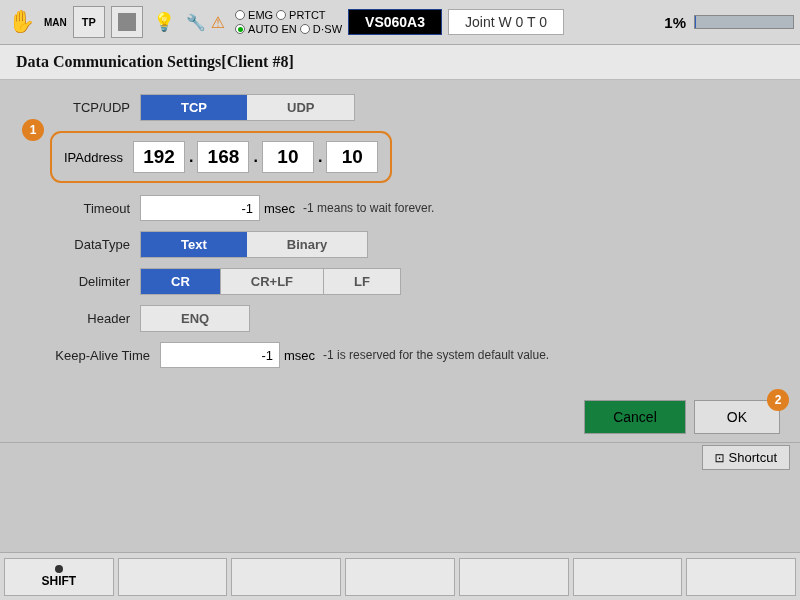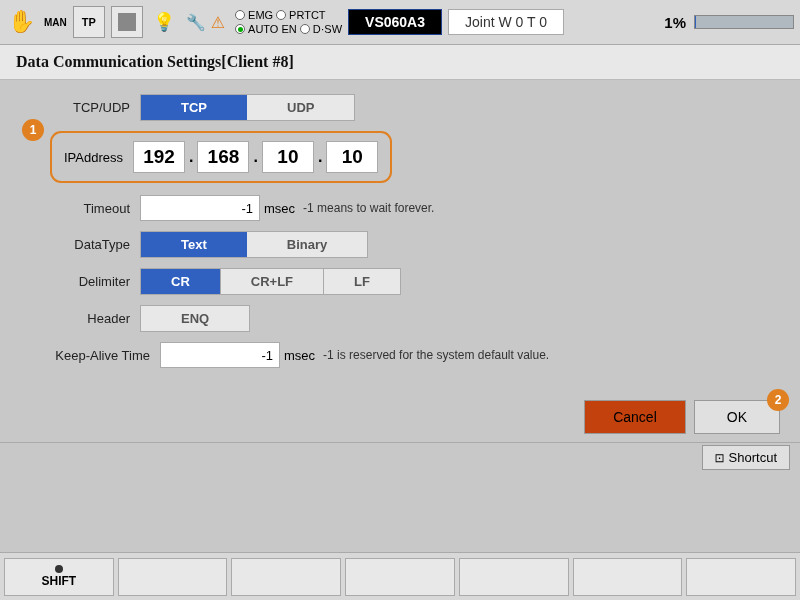--- a/index.html
+++ b/index.html
@@ -284,21 +284,21 @@
       display: flex;
       justify-content: flex-end;
       align-items: center;
       padding: 8px 20px;
       gap: 8px;
       position: relative;
     }
     .cancel-btn {
       padding: 8px 28px;
       font-size: 14px;
-      background: #c2410c;
+      background: #15803d;
       border: 1px solid #999;
       cursor: pointer;
     }
     .ok-btn {
       padding: 8px 32px;
       font-size: 14px;
       background: #e0e0e0;
       border: 1px solid #999;
       cursor: pointer;
       position: relative;

